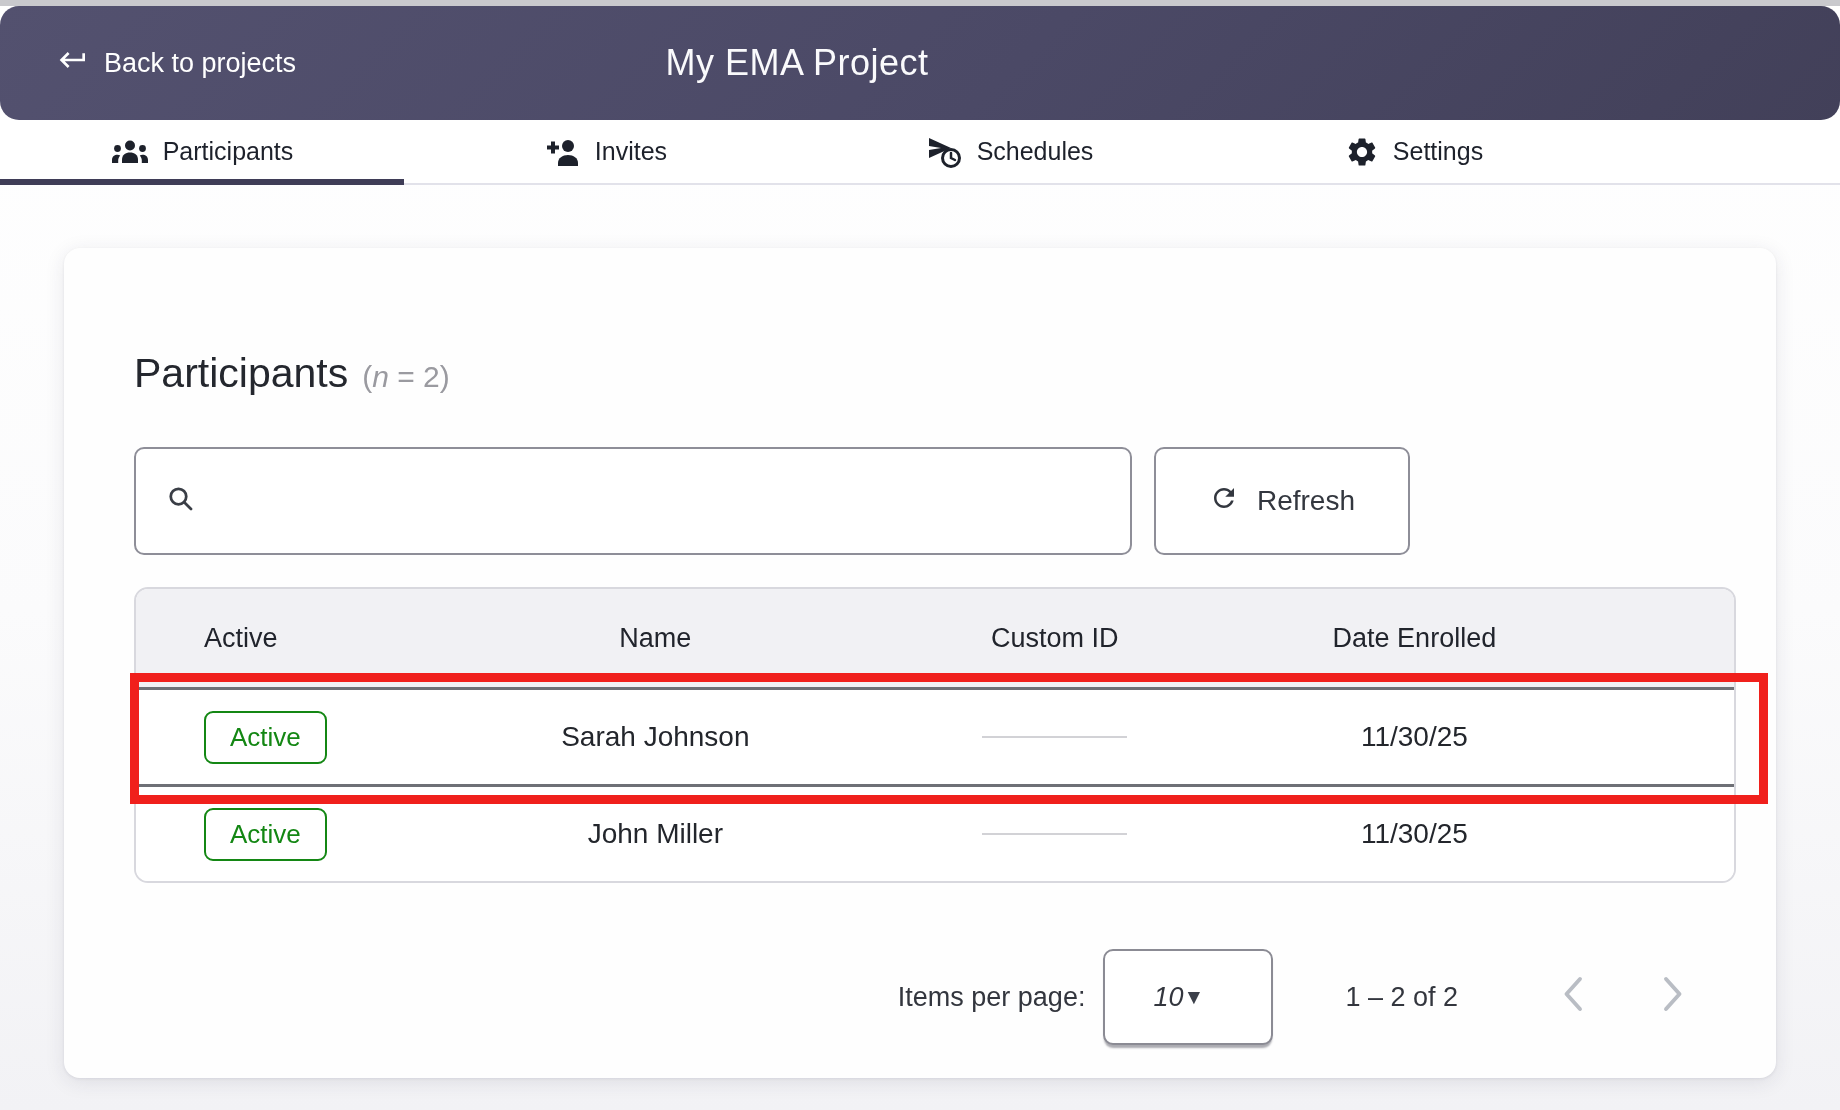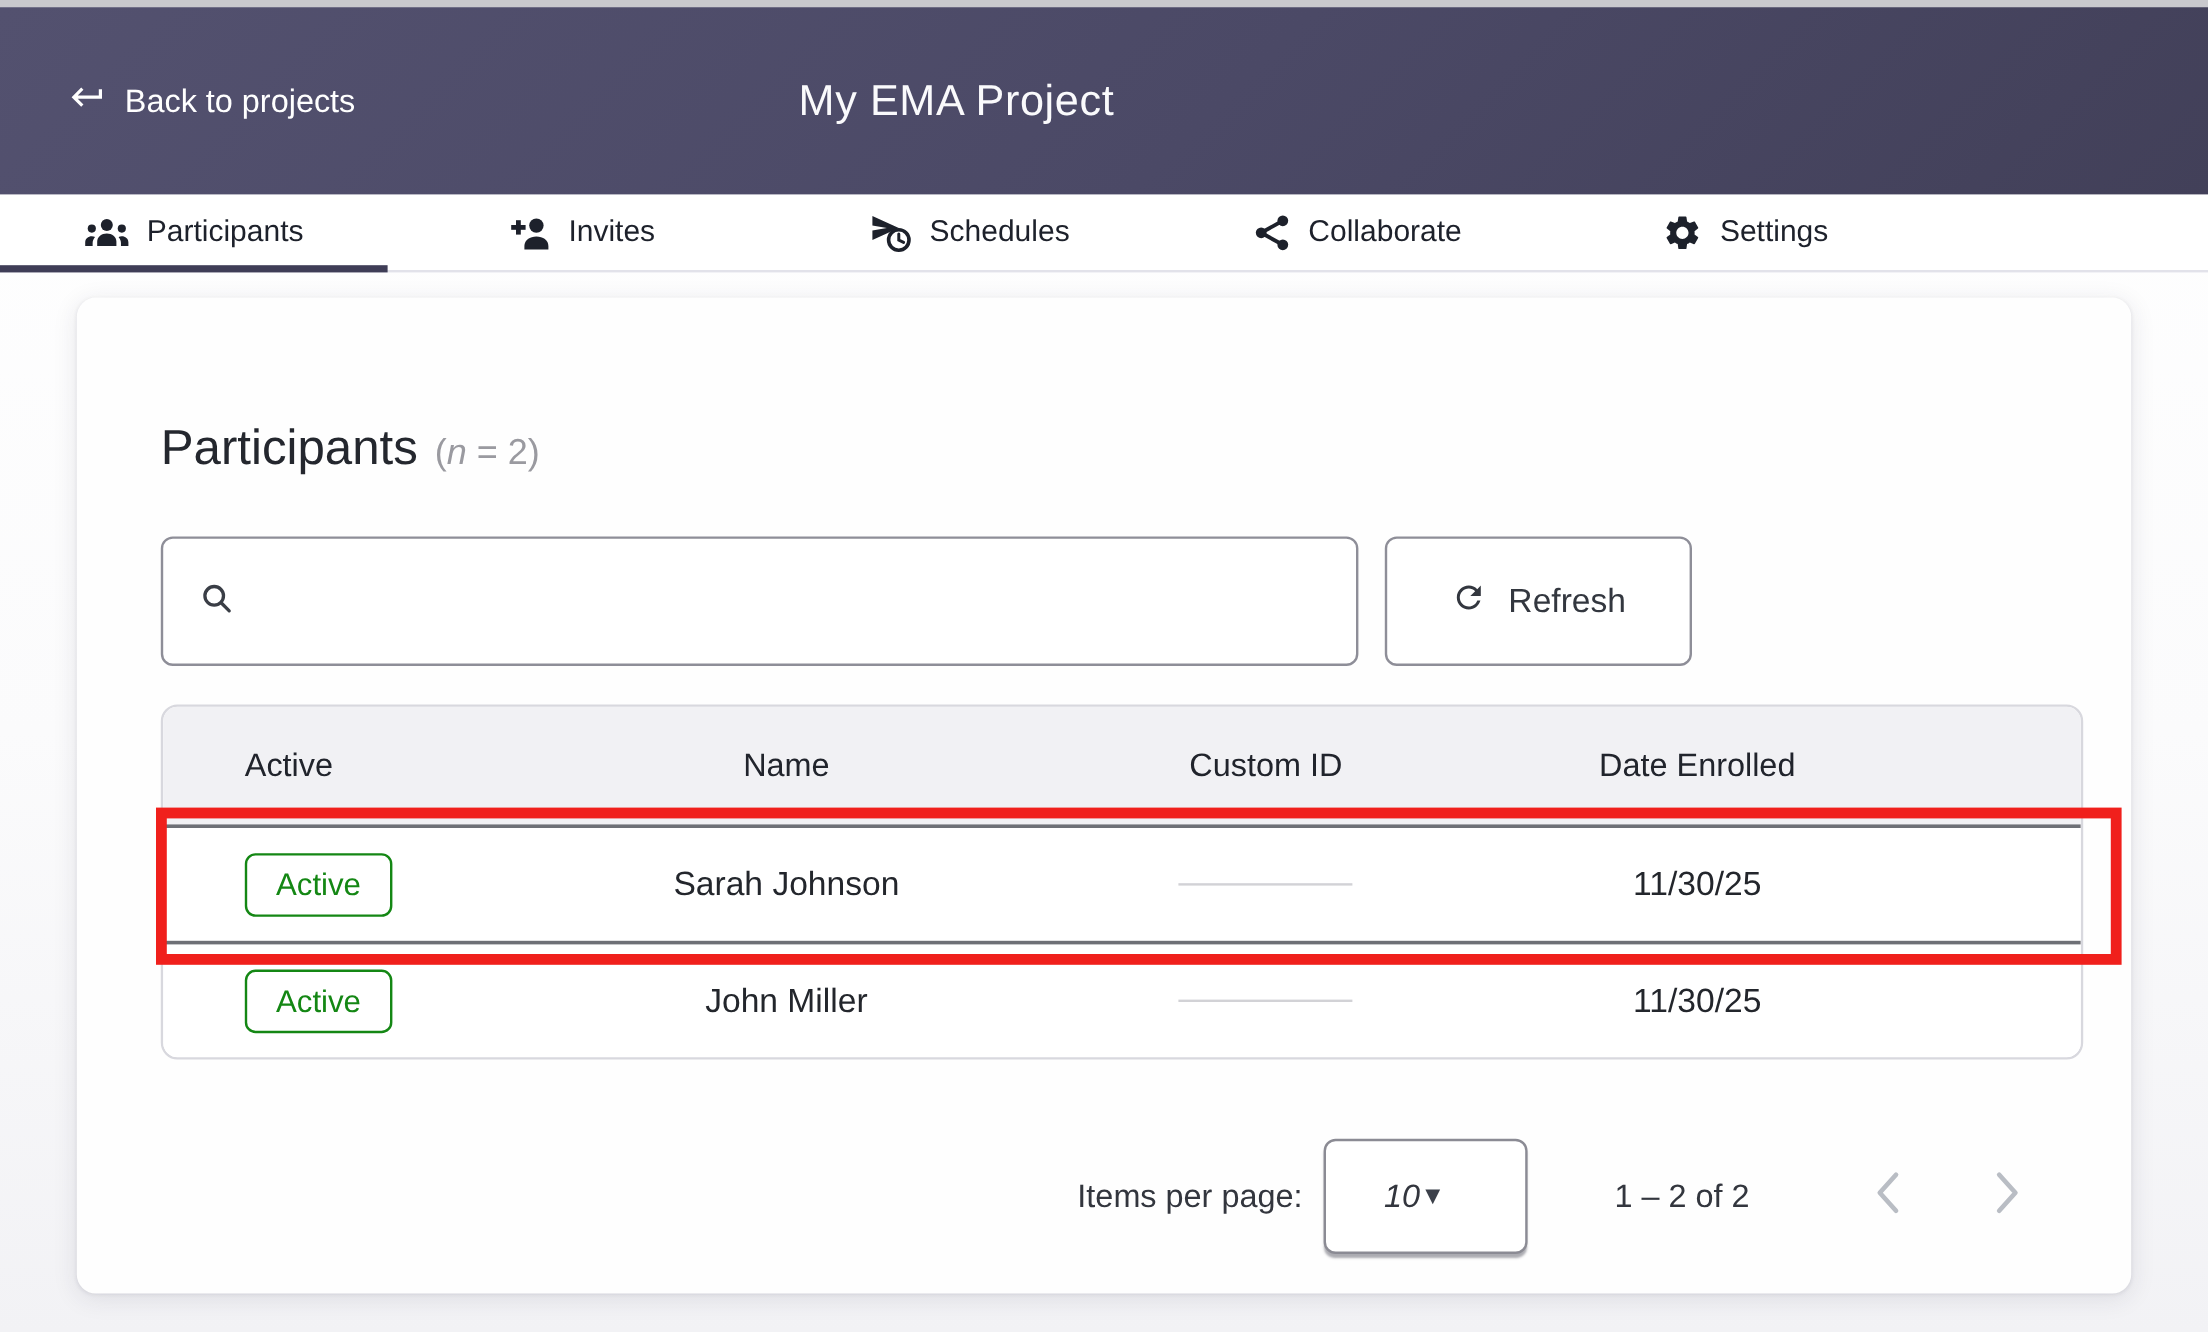--- a/index.html
+++ b/index.html
@@ -6,23 +6,23 @@
   html,body { width:1840px; height:1110px; overflow:hidden; }
   body {
     font-family:"Liberation Sans","DejaVu Sans",sans-serif;
     background:linear-gradient(180deg,#ffffff 0%,#fbfbfc 55%,#f2f2f5 100%);
     position:relative;
   }
 
   
   .top-strip { height:6px; background:#c9c9cd; }
   .app-header {
-    height:156px; position:relative;
+    height:114px; position:relative;
     background:linear-gradient(135deg,#53516f 0%,#4b4966 55%,#424059 100%);
-    display:flex; align-items:center;
+    display:flex; align-items:center;border-radius:19px;
   }
   .back-btn {
     position:absolute; left:57px; display:flex; align-items:center; gap:15px;
     color:#ffffff; font-size:27px; font-weight:500; cursor:pointer;
   }
   .header-title-wrap { position:absolute; left:0; width:1594px; text-align:center; }
   .header-title { color:#fafafc; font-size:36px; font-weight:500; letter-spacing:.5px; }
 
   
   .tabbar { height:65px; background:#ffffff; border-bottom:2px solid #e2e2ea; }
@@ -153,32 +153,20 @@
           <path d="M2 2 L24 12 L2 22 L2 14 L14 12 L2 10 Z"></path>
           <circle cx="24" cy="22" r="8.5" fill="#ffffff"></circle>
           <circle cx="24" cy="22" r="8.5" fill="none" stroke="#1d212b" stroke-width="3"></circle>
           <path d="M24 17 L24 22 L28 24" fill="none" stroke="#1d212b" stroke-width="2.5" stroke-linecap="round"></path>
         </svg>
       </span>
       <span>Schedules</span>
     </div>
     <div class="tab">
       <span class="t-icon">
-        <svg width="32" height="32" viewBox="0 0 32 32" fill="#1d212b">
-          <circle cx="25" cy="6" r="4.5"></circle>
-          <circle cx="7" cy="16" r="4.5"></circle>
-          <circle cx="25" cy="26" r="4.5"></circle>
-          <path d="M7 16 L25 6" stroke="#1d212b" stroke-width="3.2"></path>
-          <path d="M7 16 L25 26" stroke="#1d212b" stroke-width="3.2"></path>
-        </svg>
-      </span>
-      <span>Collaborate</span>
-    </div>
-    <div class="tab">
-      <span class="t-icon">
         <svg width="34" height="34" viewBox="0 0 24 24" fill="#1d212b">
             <path d="M19.14,12.94c0.04-0.3,0.06-0.61,0.06-0.94c0-0.32-0.02-0.64-0.07-0.94l2.03-1.58c0.18-0.14,0.23-0.41,0.12-0.61 l-1.92-3.32c-0.12-0.22-0.37-0.29-0.59-0.22l-2.39,0.96c-0.5-0.38-1.03-0.7-1.62-0.94L14.4,2.81c-0.04-0.24-0.24-0.41-0.48-0.41 h-3.84c-0.24,0-0.43,0.17-0.47,0.41L9.25,5.35C8.66,5.59,8.12,5.92,7.63,6.29L5.24,5.33c-0.22-0.08-0.47,0-0.59,0.22L2.74,8.87 C2.62,9.08,2.66,9.34,2.86,9.48l2.03,1.58C4.84,11.36,4.8,11.69,4.8,12s0.02,0.64,0.07,0.94l-2.03,1.58 c-0.18,0.14-0.23,0.41-0.12,0.61l1.92,3.32c0.12,0.22,0.37,0.29,0.59,0.22l2.39-0.96c0.5,0.38,1.03,0.7,1.62,0.94l0.36,2.54 c0.05,0.24,0.24,0.41,0.48,0.41h3.84c0.24,0,0.44-0.17,0.47-0.41l0.36-2.54c0.59-0.24,1.13-0.56,1.62-0.94l2.39,0.96 c0.22,0.08,0.47,0,0.59-0.22l1.92-3.32c0.12-0.22,0.07-0.47-0.12-0.61L19.14,12.94z M12,15.6c-1.98,0-3.6-1.62-3.6-3.6 s1.62-3.6,3.6-3.6s3.6,1.62,3.6,3.6S13.98,15.6,12,15.6z"></path>
           </svg>
       </span>
       <span>Settings</span>
     </div>
   </div>
 </nav>
 
 <main class="card">

